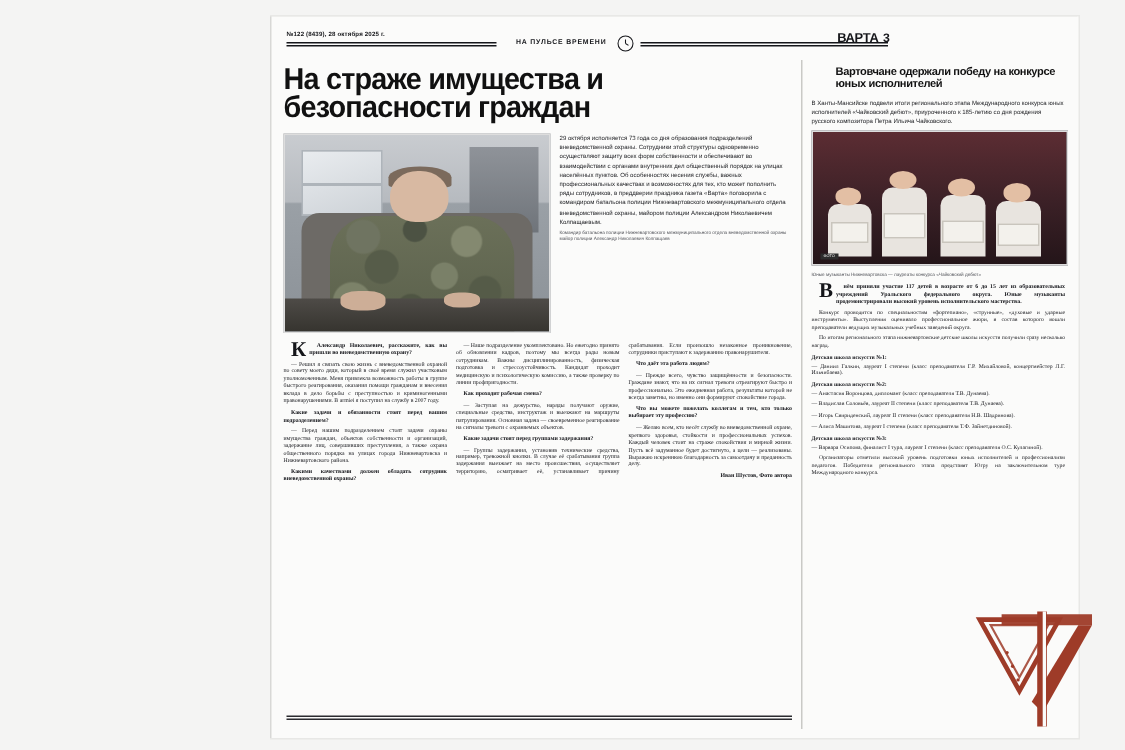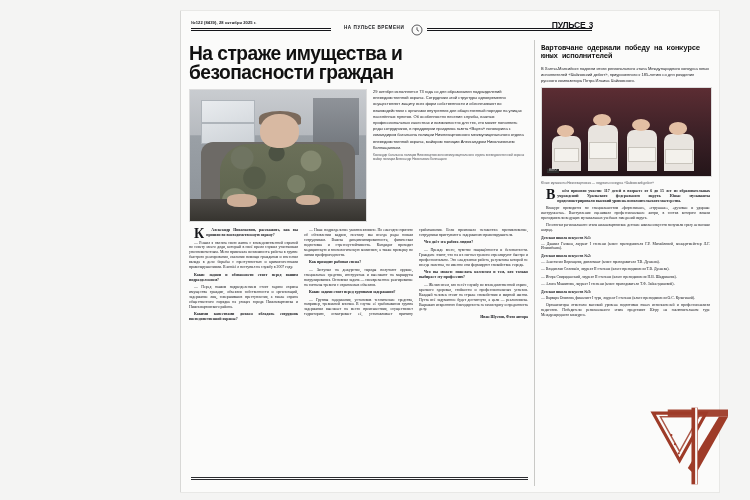--- a/index.html
+++ b/index.html
@@ -123,23 +123,23 @@
     margin-top:3px;text-indent:0;
   }
   .bottom-rule{
     position:absolute;left:2px;right:6px;bottom:6px;height:3px;
     border-top:1.1px solid #2a2b2f;border-bottom:.6px solid #2a2b2f;
     box-sizing:border-box;
   }
 
   
   .rail-headline{
-    font-family:Liberation Mono, monospace;
+    font-family:Liberation Sans, sans-serif;
     font-weight:700;font-size:7.4px;line-height:8.4px;
-    color:#111;letter-spacing:-.25px;margin:4px 0 5px 0;
+    color:#111;letter-spacing:-.25px;margin:4px 0 5px 16px;
   }
   .rail-lead{
     font-family:"Liberation Sans", sans-serif;
     font-size:4.05px;line-height:6.1px;color:#1b1c20;margin-bottom:3px;
   }
   .rail-body{
     font-size:3.8px;line-height:4.9px;text-align:justify;color:#14151a;
   }
   .rail-body p{margin:0 0 2.3px 0;text-indent:5px;}
   .rail-body p.noind{text-indent:0;}
@@ -207,21 +207,21 @@
         <div class="kicker">НА ПУЛЬСЕ ВРЕМЕНИ</div>
         <span class="clock-icon">
           <svg viewBox="0 0 24 24" width="12" height="12">
             <circle cx="12" cy="12" r="10" fill="none" stroke="#15161a" stroke-width="1.4"></circle>
             <line x1="12" y1="12" x2="12" y2="6.5" stroke="#15161a" stroke-width="1.4"></line>
             <line x1="12" y1="12" x2="16" y2="14.5" stroke="#15161a" stroke-width="1.4"></line>
           </svg>
         </span>
         <div class="rule-right"></div>
         <div class="brand">
-          <span>ПУЛЬСЕ</span><span class="pagenum">3</span>
+          <span>ВАРТА</span><span class="pagenum">3</span>
         </div>
       </div>
 
       <div class="grid">
 
         <div class="article">
 
           <div class="headline">На страже имущества и безопасности граждан</div>
 
           <div class="lead-row">

